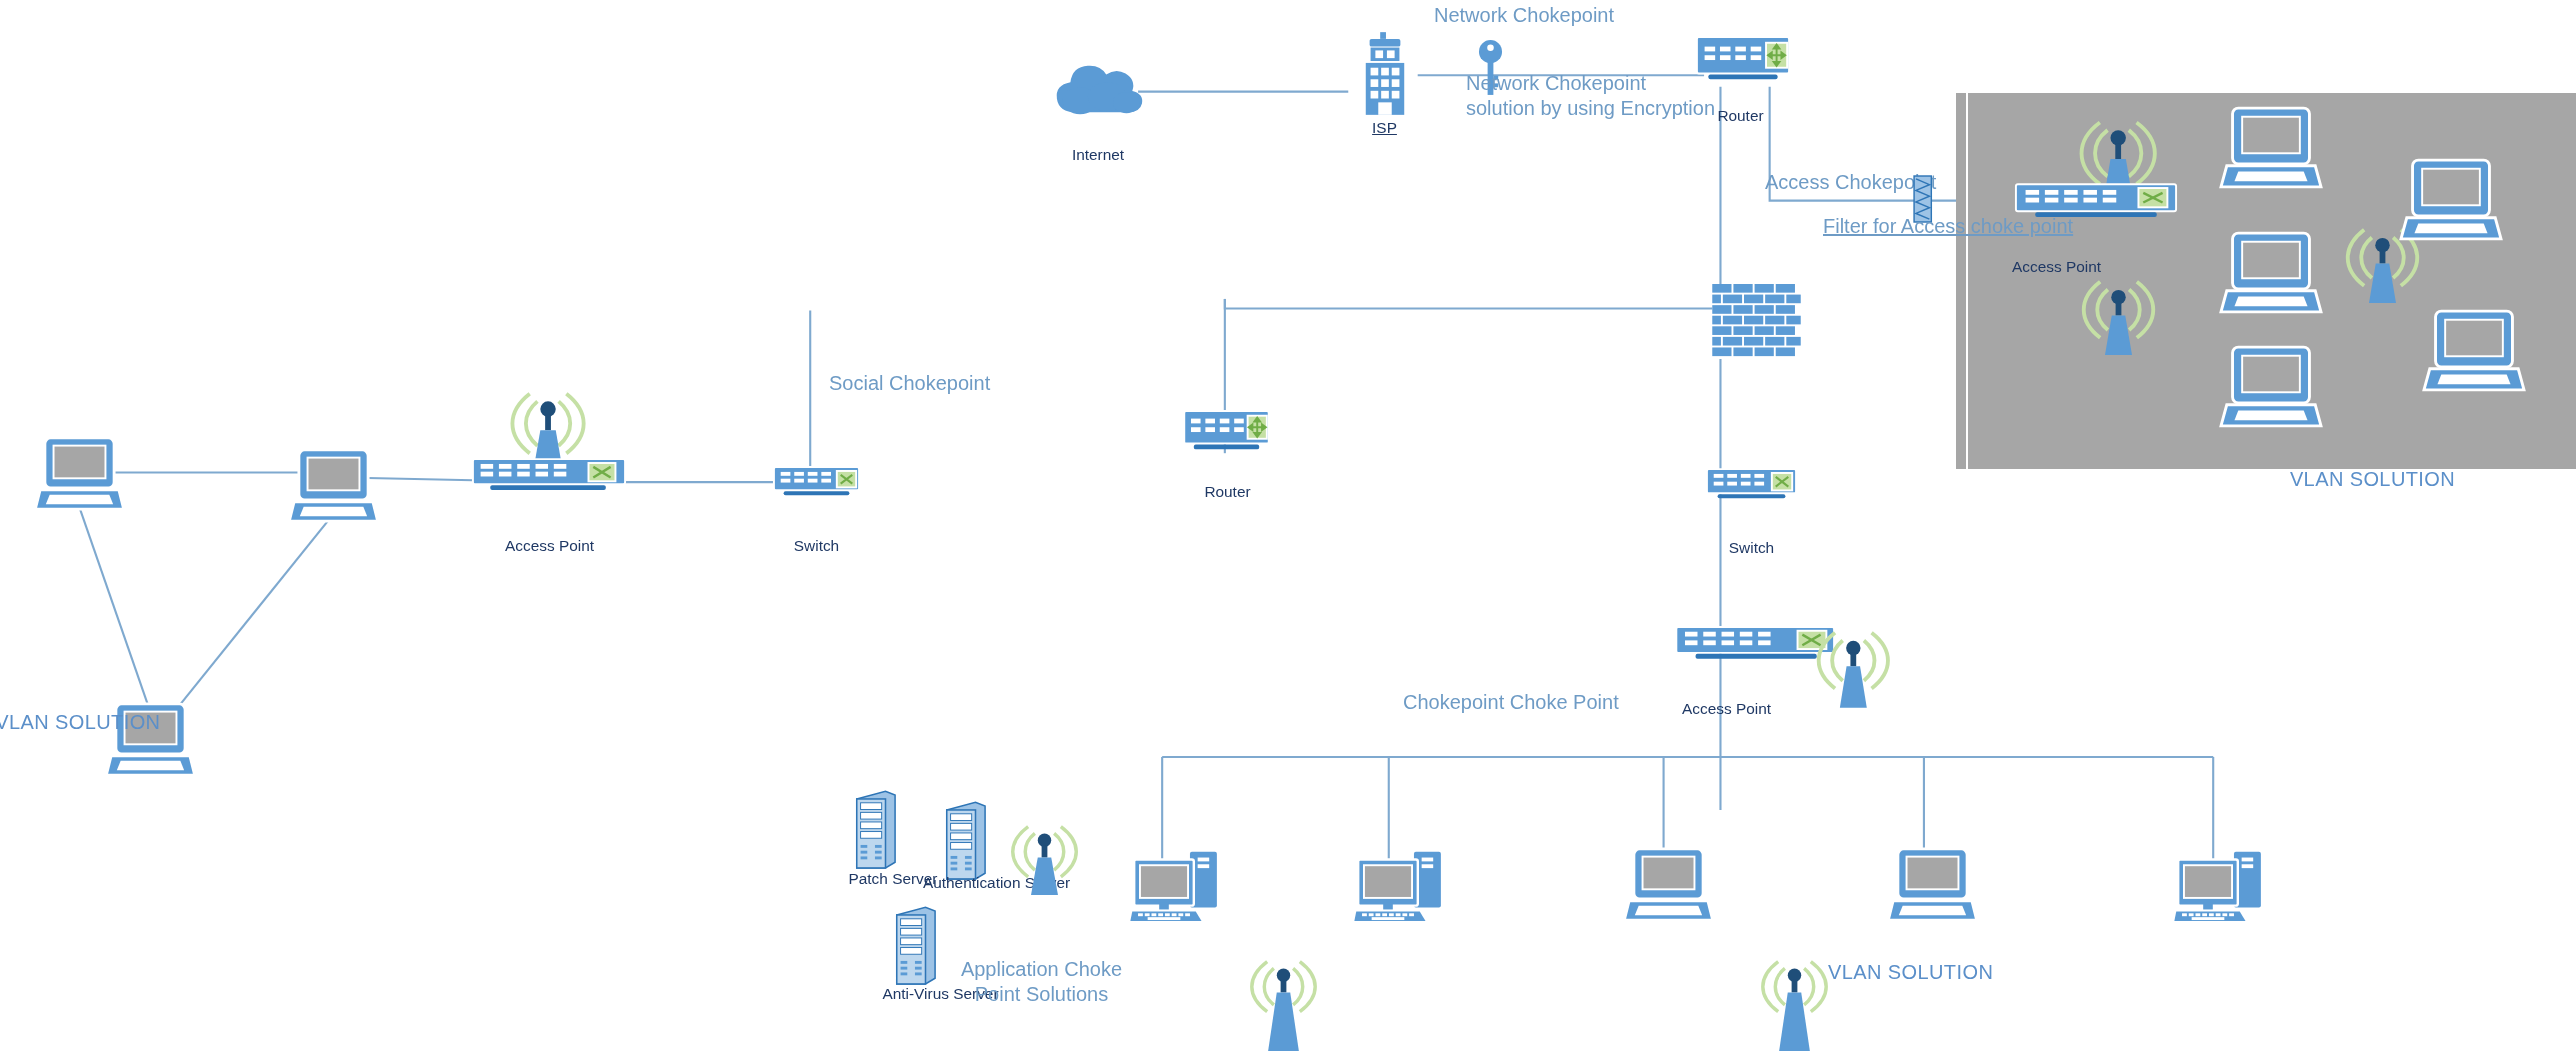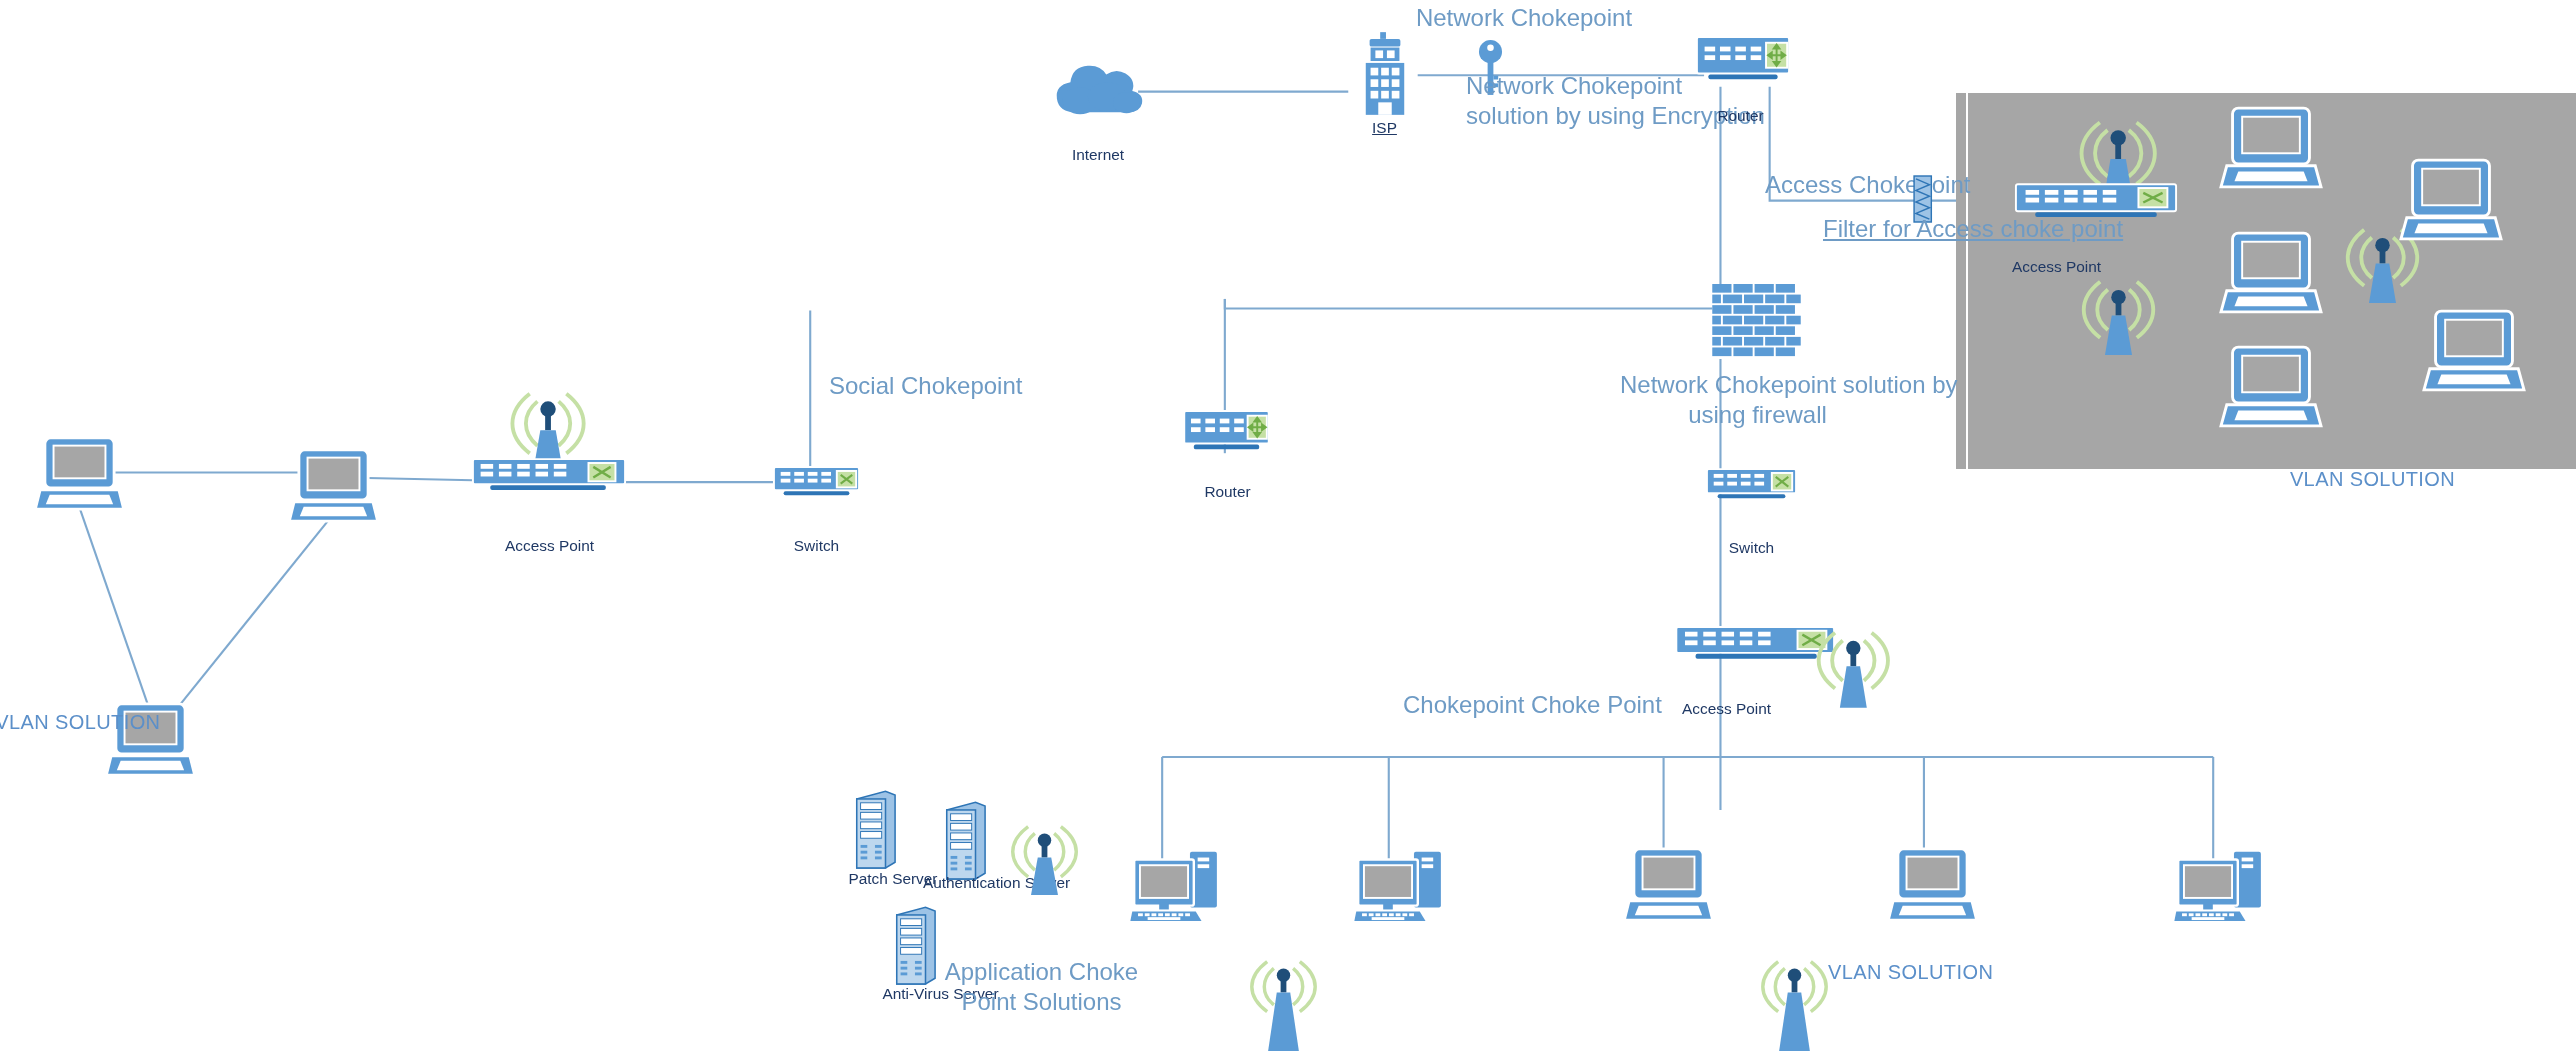--- a/index.html
+++ b/index.html
@@ -2,21 +2,21 @@
 <html><head>
 <meta charset="utf-8">
 <style>
   html,body{margin:0;padding:0;background:#ffffff;}
   body{width:2576px;height:1052px;position:relative;overflow:hidden;
        font-family:"Liberation Sans", sans-serif;}
   #stage{position:absolute;left:0;top:0;width:2576px;height:1052px;}
   .node{position:absolute;}
   .lbl{position:absolute;white-space:pre;line-height:1.25;}
   .lbl-dev{color:#1F3864;font-size:15.4px;text-align:center;}
-  .lbl-note{color:#6E9BC5;font-size:24px;text-align:center;}
+  .lbl-note{color:#6E9BC5;font-size:20px;text-align:center;}
   .lbl-vlan{color:#5B8FC9;font-size:20px;text-align:center;letter-spacing:0.4px;}
   svg{display:block;overflow:visible;}
   #wires{position:absolute;left:0;top:0;width:2576px;height:1052px;pointer-events:none;}
   .vlanbox{position:absolute;background:#A6A6A6;}
   .vlanbox .wline{position:absolute;top:0;bottom:0;width:2.9px;background:#ffffff;}
 </style>
 </head>
 <body>
 
 <div id="stage">
@@ -272,22 +272,20 @@
         <rect x="33" y="55" width="20" height="9"></rect>
           <rect x="55" y="55" width="20" height="9"></rect>
         <rect x="77" y="55" width="15" height="9"></rect>
         <rect x="0" y="66" width="20" height="9"></rect>
           <rect x="22" y="66" width="20" height="9"></rect>
         <rect x="44" y="66" width="20" height="9"></rect>
           <rect x="66" y="66" width="20" height="9"></rect>
       </g>
     </svg>
   </div>
-  <div class="lbl lbl-note" style="left:1620px;top:370px;width:275px;">Network Chokepoint solution by
-using firewall</div>
 
   <div class="lbl lbl-note" style="left:829px;top:371px;width:241px;text-align:left;">Social Chokepoint</div>
 
   <div class="node" style="left:1182px;top:409px;">
     <svg width="89" height="48" viewBox="0 0 92 50">
       <rect x="2" y="2" width="88" height="34" rx="2" fill="#5B9BD5" stroke="#ffffff" stroke-width="2"></rect>
       <g fill="#ffffff">
         <rect x="9" y="10" width="10" height="5"></rect>
           <rect x="9" y="19" width="10" height="5"></rect>
         <rect x="24" y="10" width="10" height="5"></rect>

